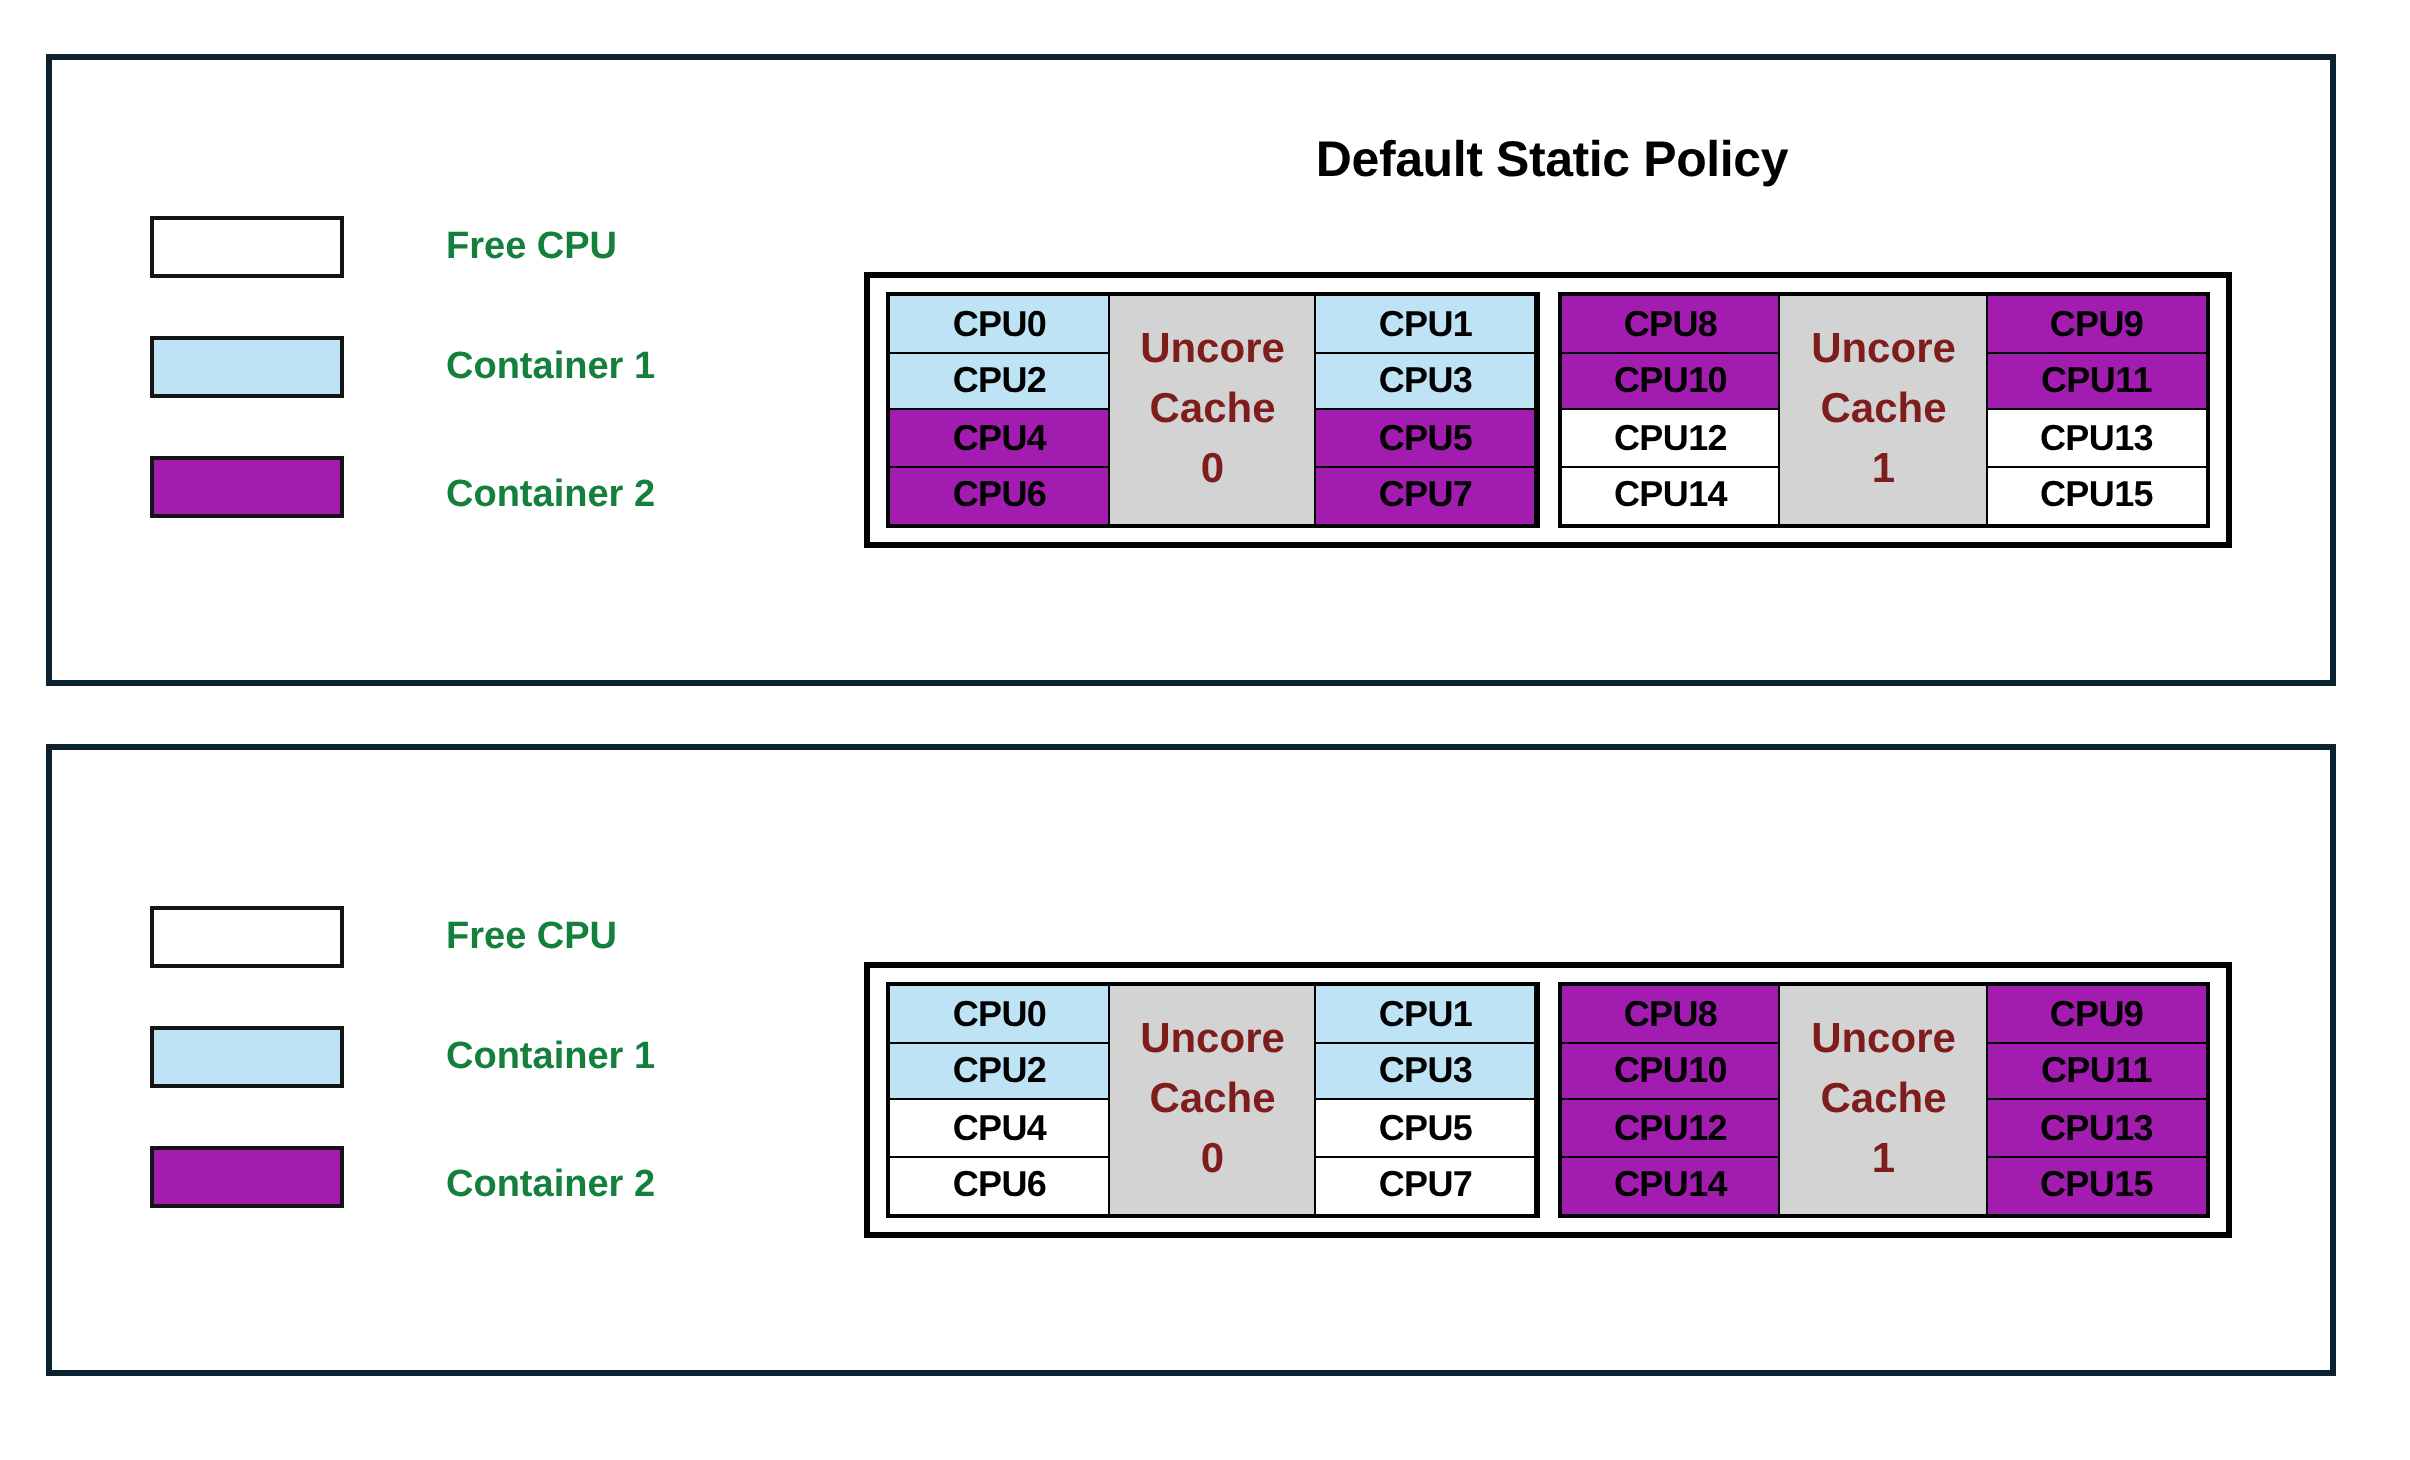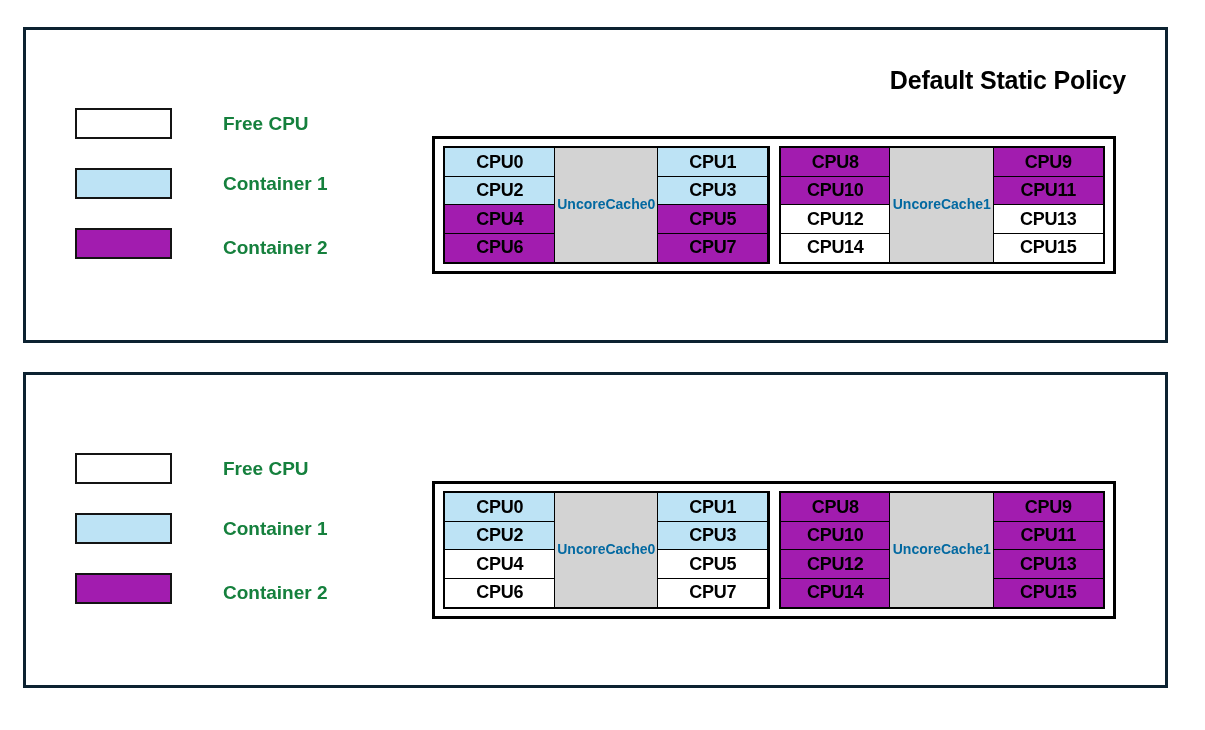--- a/index.html
+++ b/index.html
@@ -26,21 +26,21 @@
   }
   .panel-1 { top: 27px;  height: 316px; }
   .panel-2 { top: 372px; height: 316px; }
 
   
   .panel-title {
     position: absolute;
     top: 36px;
     left: 400px;
     width: 700px;
-    text-align: right;
+    text-align: center;
     font-size: 25px;
     font-weight: bold;
     color: #000000;
     letter-spacing: -0.2px;
     white-space: nowrap;
   }
   .panel-2 .panel-title {
     font-size: 25px;
     left: 395px;
   }
@@ -115,26 +115,26 @@
     color: #000000;
     letter-spacing: -0.3px;
   }
   .cache-box {
     flex: 0 0 105px;
     background: #d3d3d3;
     border: 1.5px solid #000000;
     box-sizing: border-box;
     margin: -0.75px;
     display: flex;
-    flex-direction: row;
+    flex-direction: column;
     align-items: center;
     justify-content: center;
-    font-size: 14px;
-    font-weight: bold;
-    color: #0369a1;
+    font-size: 21px;
+    font-weight: bold;
+    color: #7f1d1d;
     line-height: 1.42;
     text-align: center;
   }
 
   
   .fill-free      { background: #ffffff; }
   .fill-container1{ background: #bde3f5; }
   .fill-container2{ background: #a21caf; }
 </style>
 </head>

